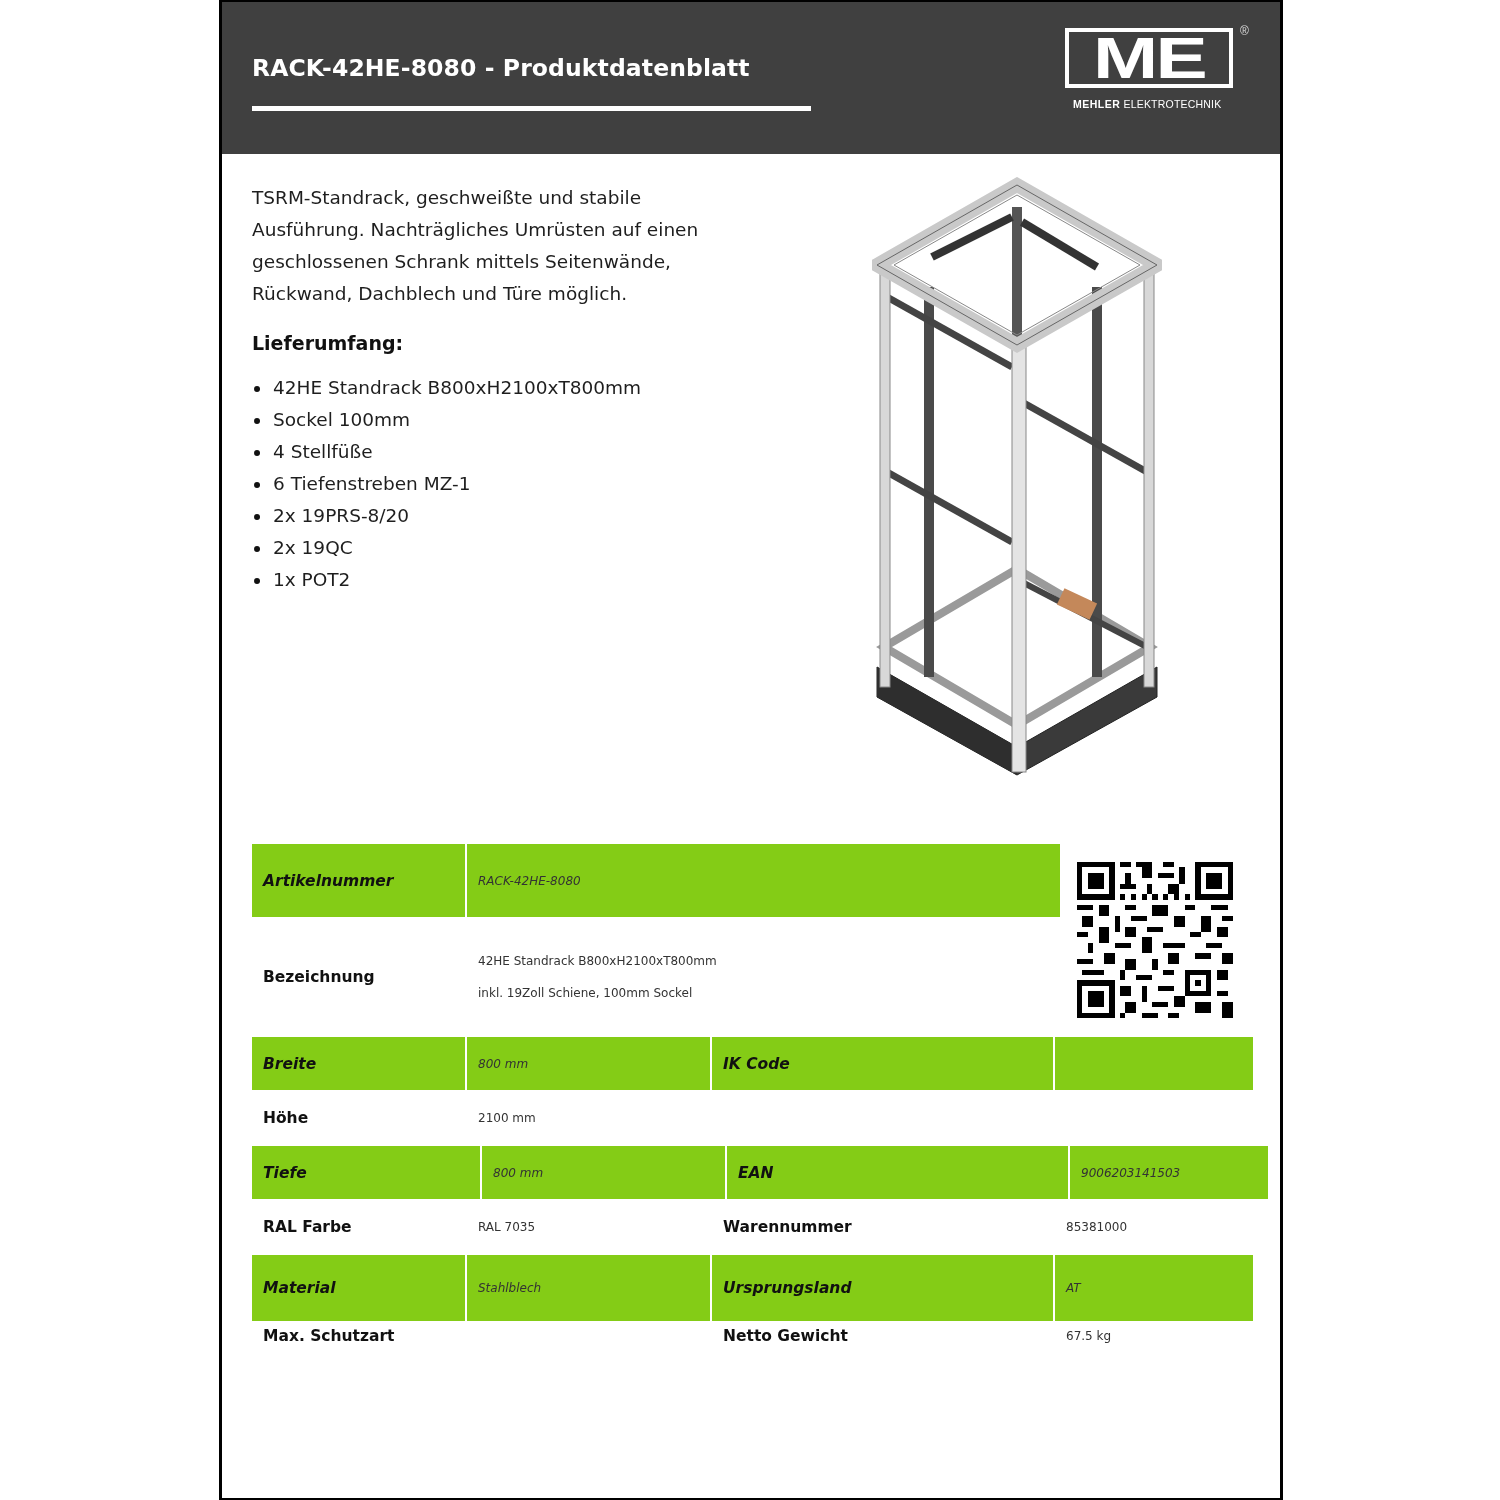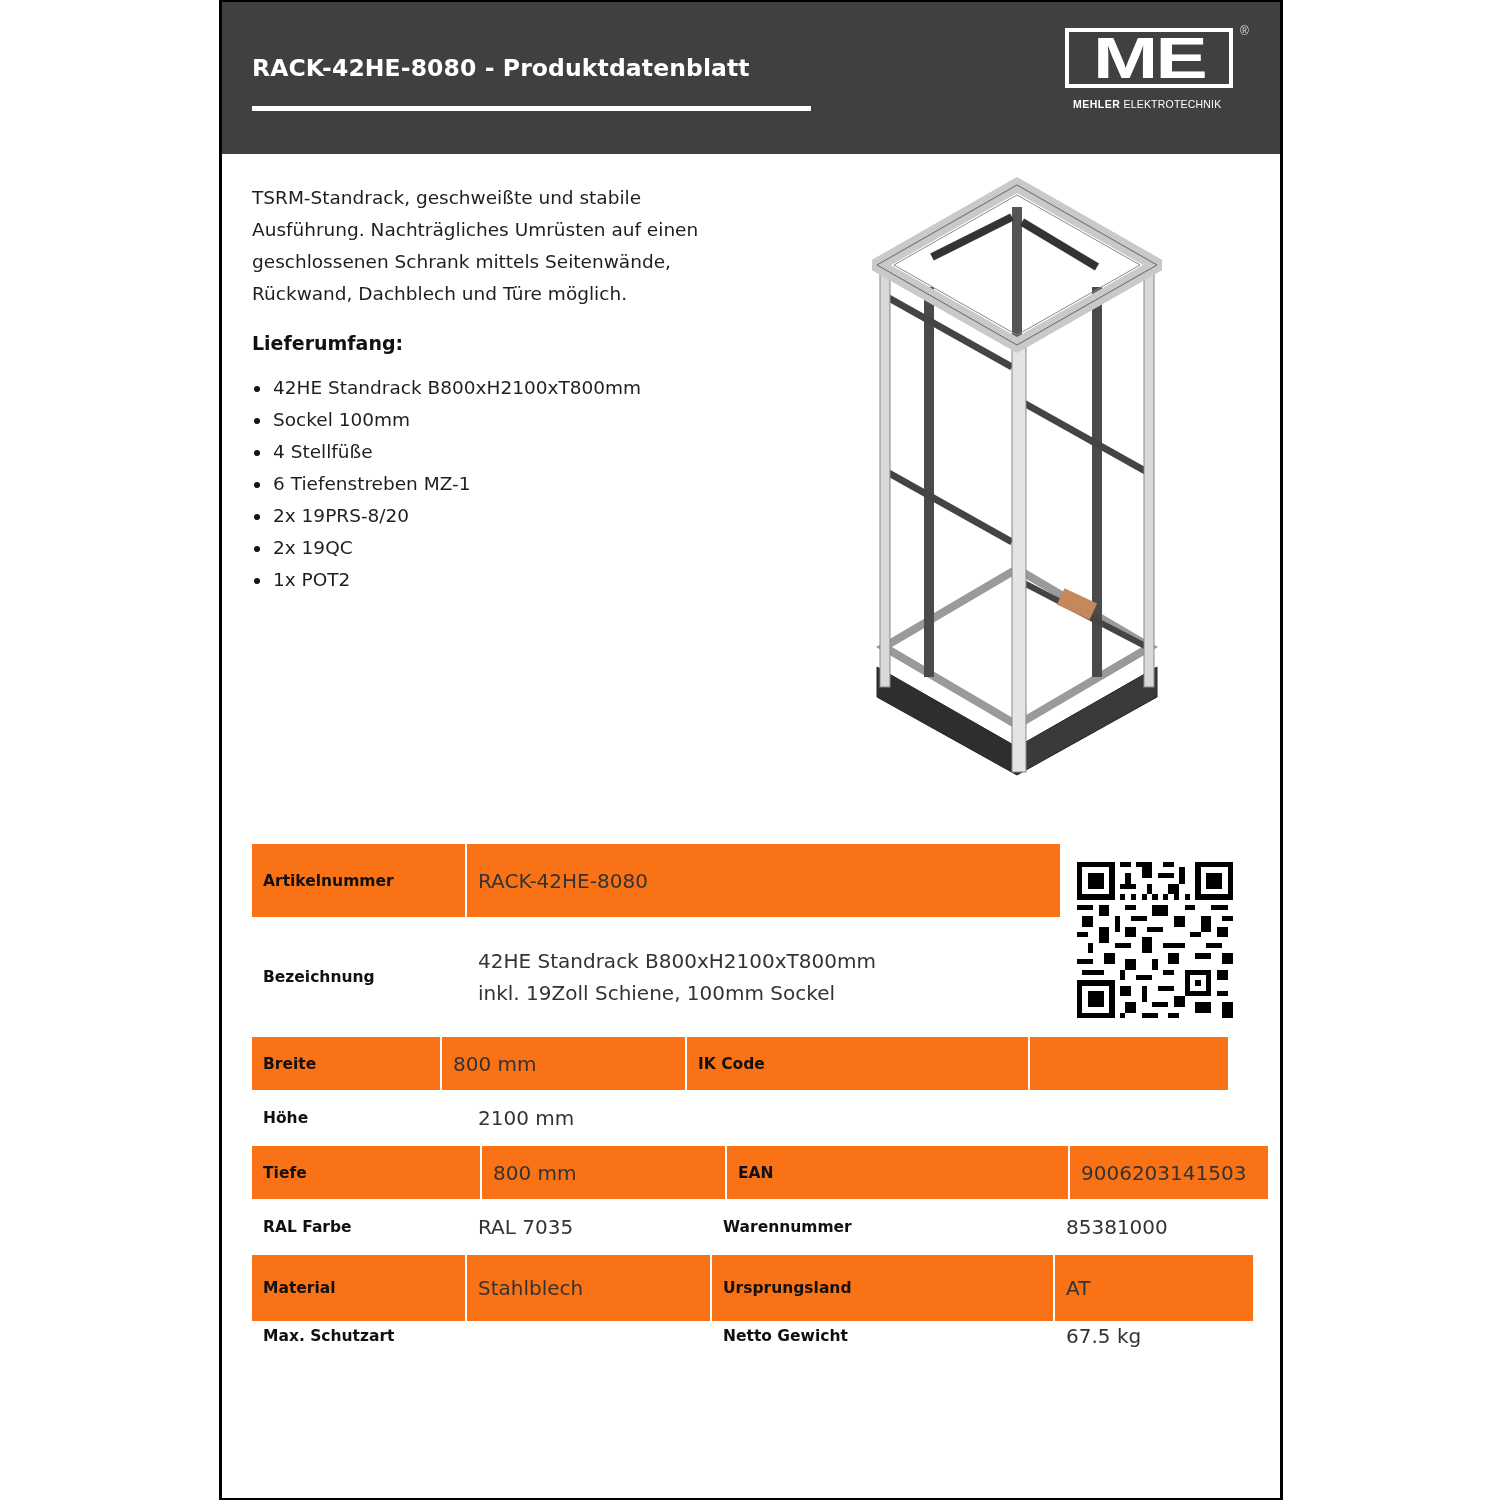--- a/index.html
+++ b/index.html
@@ -29,24 +29,24 @@
   .scope-list { position: absolute; left: 30px; top: 370px; margin: 0; padding: 0; list-style: none; }
   .scope-list li { position: relative; padding-left: 21px; font-size: 18.5px; line-height: 32px; color: #1e1e1e; white-space: nowrap; }
   .scope-list li::before { content: ""; position: absolute; left: 2px; top: 14px; width: 6px; height: 6px;
                            border-radius: 50%; background: #111; }
 
   .product-image { position: absolute; left: 650px; top: 175px; width: 290px; height: 600px; }
 
   .spec { position: absolute; left: 30px; top: 842px; width: 1001px; font-size: 15.5px; }
   .row { position: absolute; left: 0; display: flex; }
   .cell { box-sizing: border-box; display: flex; align-items: center; padding-left: 11px; }
-  .shade .cell { background: #f97316; }
+  .shade .cell { background: #84cc16; font-style: italic; }
   .cell + .cell { border-left: 2px solid #ffffff; }
   .lbl { font-weight: bold; color: #111; }
-  .val { color: #333; font-size: 20px; }
+  .val { color: #333; font-size: 12px; }
   .val2 { display: block; line-height: 32px; }
 
   .qr { position: absolute; left: 855px; top: 860px; width: 156px; height: 156px; }
 </style>
 </head>
 <body>
 
 <div class="sheet">
 
   <div class="header">
@@ -117,21 +117,21 @@
     </div>
     <div class="row" style="top:73px;height:120px">
       <div class="cell lbl" style="width:213px;height:120px">Bezeichnung</div>
       <div class="cell val" style="width:595px;height:120px;display:block;padding-top:28px">
         <span class="val2">42HE Standrack B800xH2100xT800mm</span>
         <span class="val2">inkl. 19Zoll Schiene, 100mm Sockel</span>
       </div>
     </div>
 
     <div class="row shade" style="top:193px;height:53px">
-      <div class="cell lbl" style="width:188px">Breite</div>
+      <div class="cell lbl" style="width:213px">Breite</div>
       <div class="cell val" style="width:245px">800 mm</div>
       <div class="cell lbl" style="width:343px">IK Code</div>
       <div class="cell val" style="width:200px"></div>
     </div>
     <div class="row" style="top:246px;height:56px">
       <div class="cell lbl" style="width:213px">Höhe</div>
       <div class="cell val" style="width:245px">2100 mm</div>
       <div class="cell lbl" style="width:343px"></div>
       <div class="cell val" style="width:200px"></div>
     </div>

